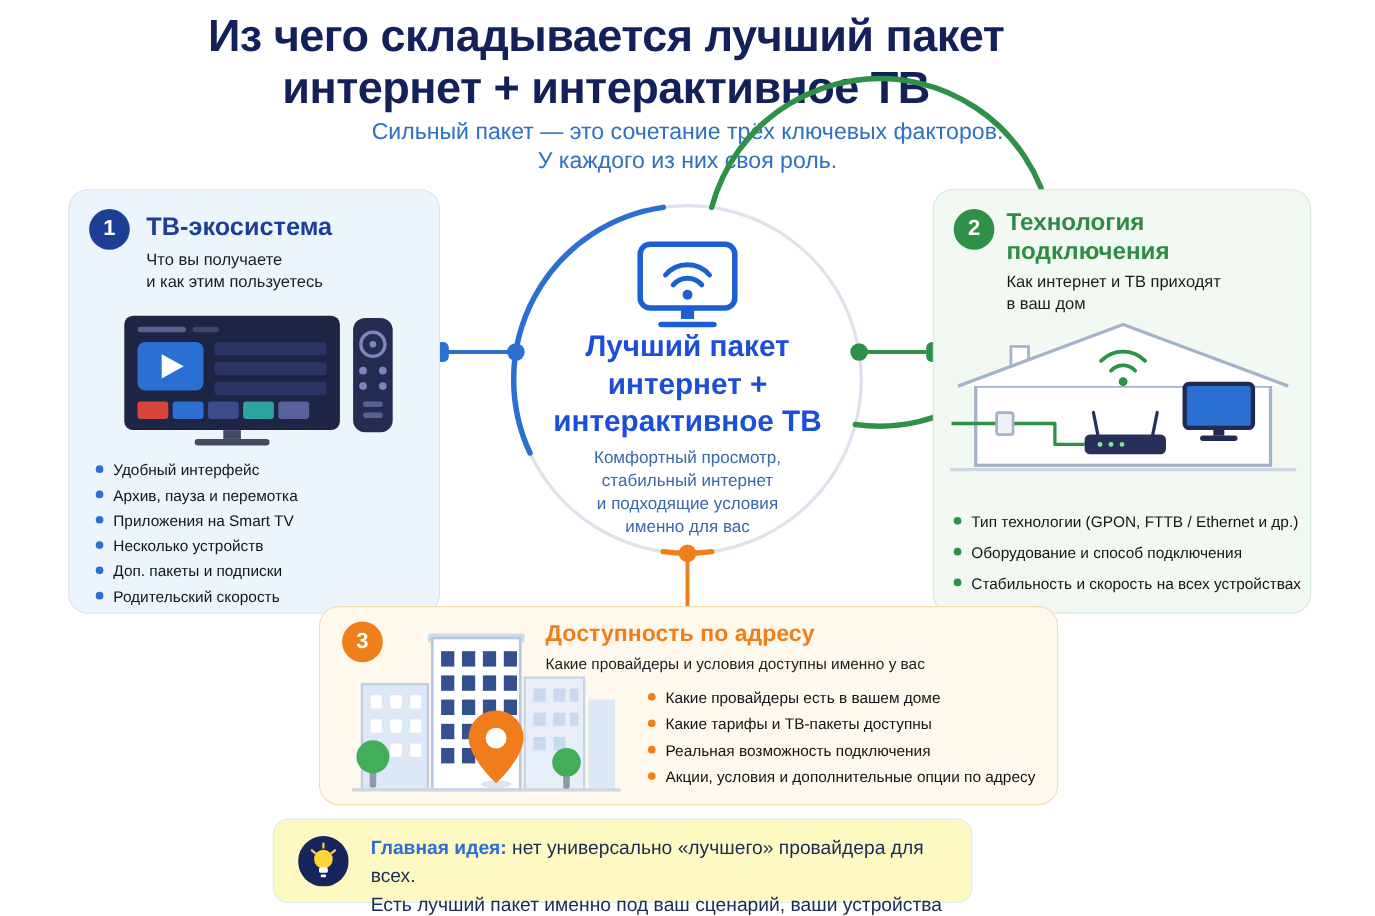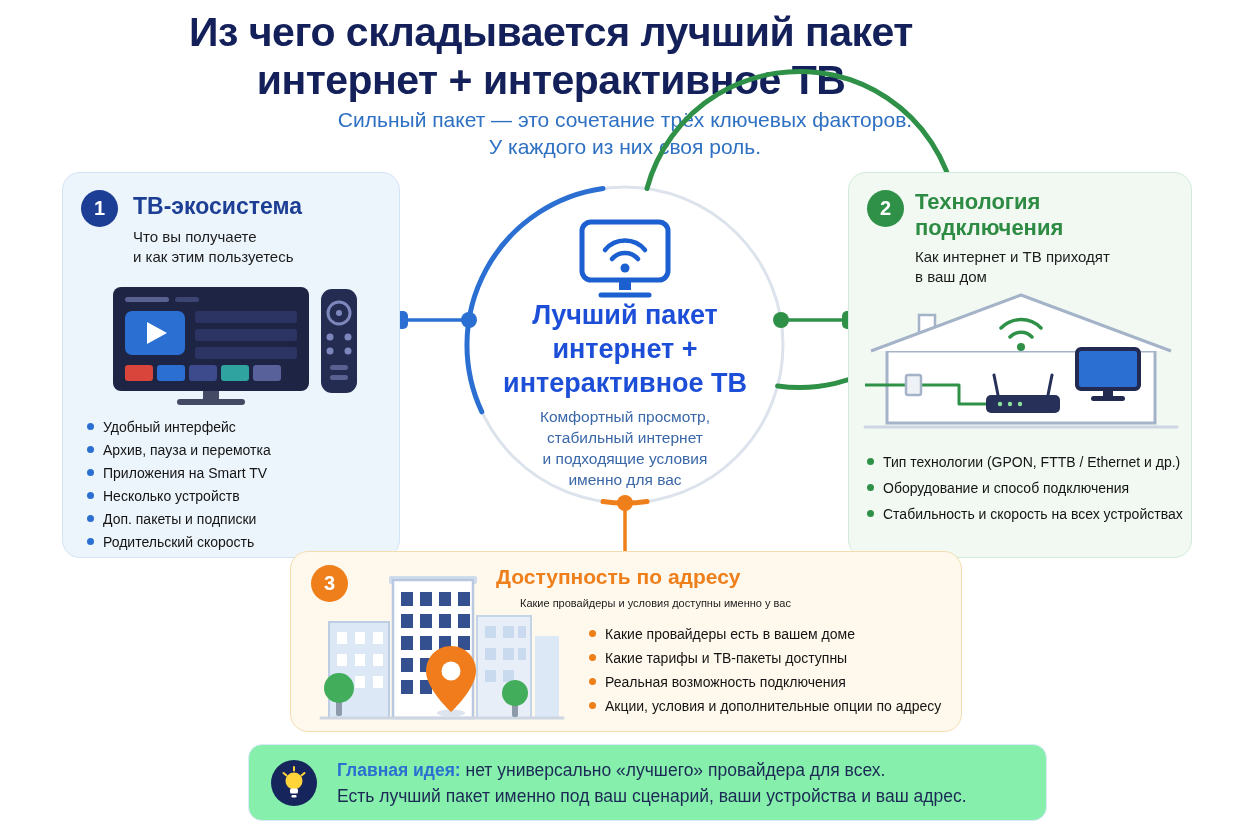--- a/index.html
+++ b/index.html
@@ -39,36 +39,36 @@
   .card-address .num { left: 20px; top: 13px; background: #ef7f1a; }
 
   .card-title { position: absolute; font-weight: 800; }
   .card-tv .card-title   { left: 70px; top: 20px; font-size: 23px; color: #1d3e95; }
   .card-tech .card-title { left: 66px; top: 16px; font-size: 22px; line-height: 26px; color: #2e8b43; }
   .card-address .card-title { left: 205px; top: 13px; font-size: 21px; color: #ee7f1b; }
 
   .card-sub { position: absolute; font-size: 15px; line-height: 20px; color: #1c1c1c; }
   .card-tv .card-sub   { left: 70px; top: 54px; }
   .card-tech .card-sub { left: 66px; top: 74px; }
-  .card-address .card-sub { left: 205px; top: 41px; font-size: 11px; margin-left: 24px; }
+  .card-address .card-sub { left: 205px; top: 41px; font-size: 14px; }
 
   .bullets { position: absolute; margin: 0; padding: 0; list-style: none; text-align: right; }
   .bullets li {
     display: flex; align-items: flex-start; gap: 9px;
     font-size: 14px; line-height: 16px; color: #141414;
   }
   .bullets li::before {
     content: ""; flex: 0 0 7px; width: 7px; height: 7px; border-radius: 50%; margin-top: 4px;
   }
   .card-tv .bullets      { left: 24px; top: 246px; right: 10px; }
   .card-tv .bullets li   { margin-bottom: 7px; }
   .card-tv .bullets li::before { background: #2a6fd1; }
 
   .card-tech .bullets    { left: 18px; top: 281px; right: 6px; }
-  .card-tech .bullets li { margin-bottom: 10px; }
+  .card-tech .bullets li { margin-bottom: 10px; margin-top: 12px; }
   .card-tech .bullets li::before { background: #2f9148; }
 
   .card-address .bullets    { left: 298px; top: 74px; right: 14px; }
   .card-address .bullets li { margin-bottom: 8px; }
   .card-address .bullets li::before { background: #ef7f1a; }
 
   .illo { position: absolute; }
   .card-tv .illo      { left: 44px; top: 112px; }
   .card-tech .illo    { left: 14px; top: 114px; }
   .card-address .illo { left: 28px; top: 20px; }
@@ -79,22 +79,22 @@
     position: absolute; left: 465px; top: 298px; width: 320px; z-index: 3;
     text-align: center; font-size: 27px; font-weight: 800; line-height: 34px; color: #1d4ed8;
   }
   .hub-desc {
     position: absolute; left: 485px; top: 406px; width: 280px; z-index: 3;
     text-align: center; font-size: 15.5px; line-height: 21px; color: #3a67a8;
   }
 
   
   .idea-bar {
-    position: absolute; left: 248px; top: 744px; width: 799px; height: 77px;
-    background: #86efac; border: 1px solid #dbe9f8; border-radius: 14px; z-index: 2;
+    position: absolute; left: 248px; top: 744px; width: 636px; height: 77px;
+    background: #fef9c3; border: 1px solid #dbe9f8; border-radius: 14px; z-index: 2;
   }
   .idea-icon { position: absolute; left: 22px; top: 15px; width: 46px; height: 46px; }
   .idea-text { position: absolute; left: 88px; top: 12px; right: 14px; }
   .idea-line { font-size: 17.5px; line-height: 26px; color: #1b2a55; }
   .idea-label { color: #2a6fd1; font-weight: 700; }
 </style>
 </head>
 <body>
 
 <div class="stage">

